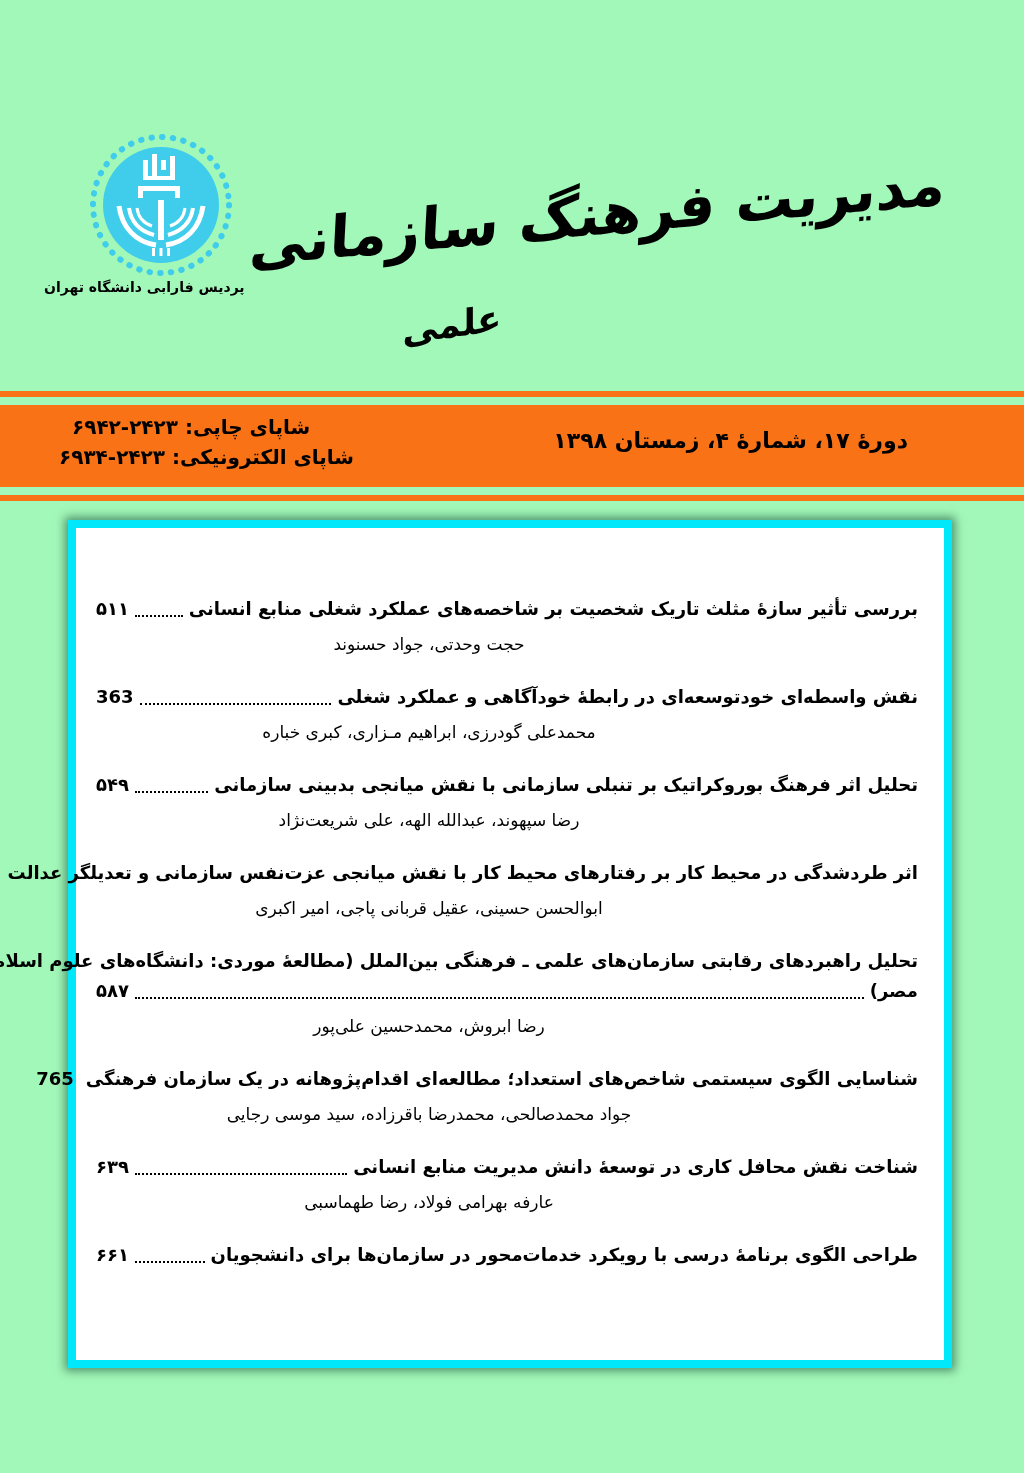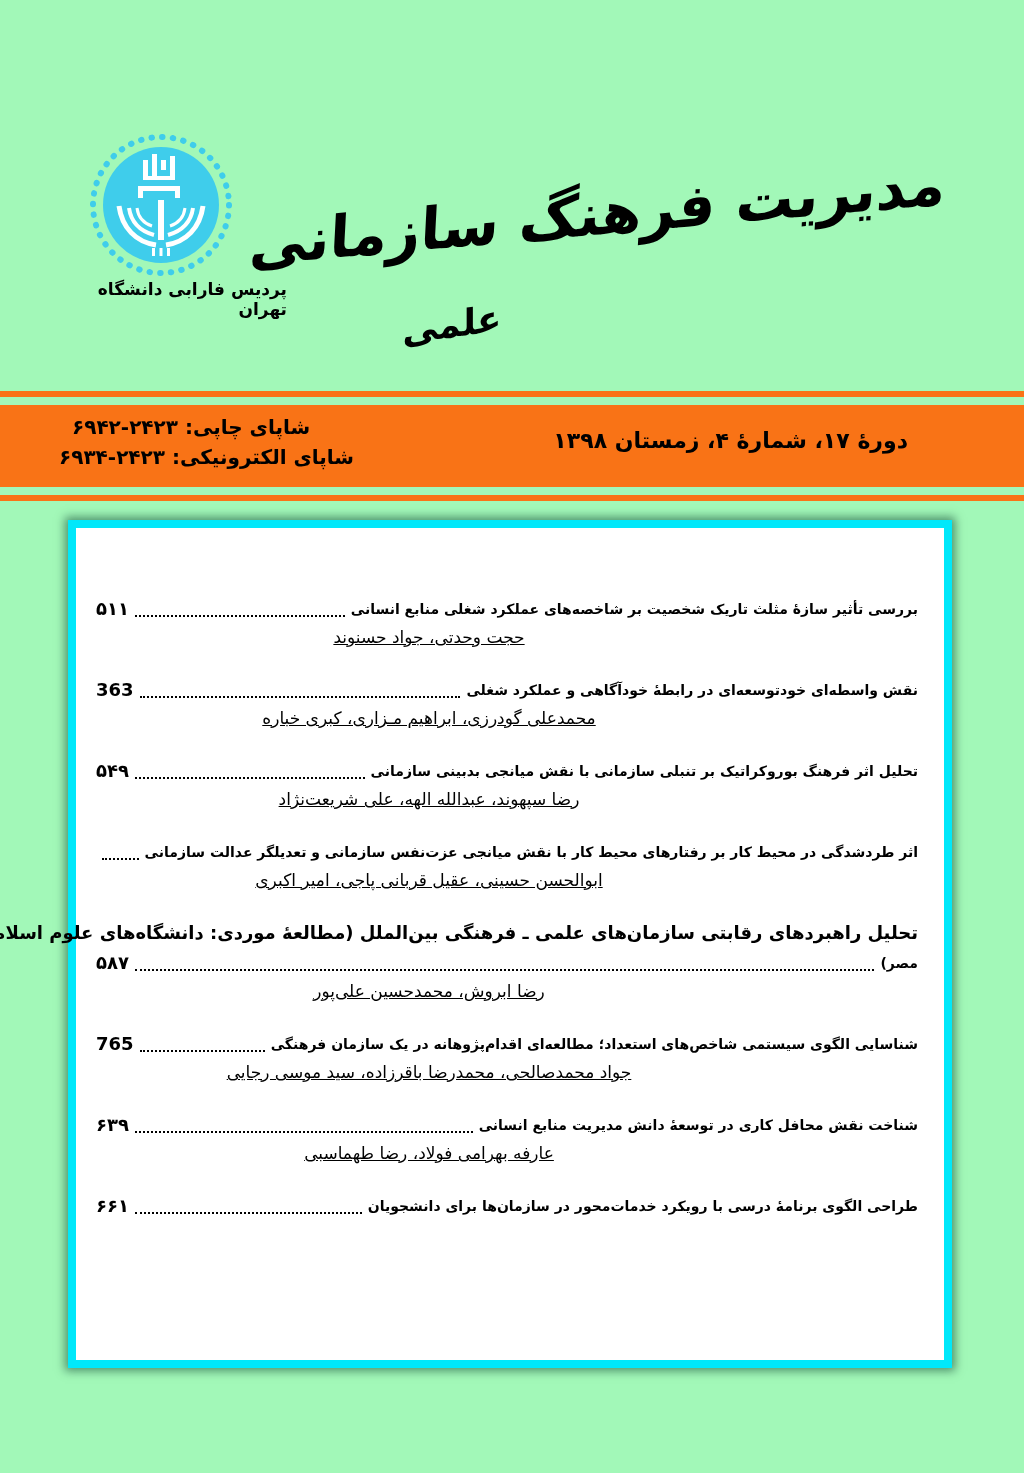--- a/index.html
+++ b/index.html
@@ -21,22 +21,22 @@
     background:var(--background);
     overflow:hidden;
   }
 
   
   .logo-wrap{
     position:absolute; left:86px; top:130px;
     width:150px; height:150px;
   }
   .campus-label{
-    position:absolute; left:52px; top:279px; width:235px;
-    text-align:right; font-weight:bold; font-size:17px;
+    position:absolute; left:44px; top:279px; width:235px;
+    text-align:left; font-weight:bold; font-size:14px;
     direction:rtl;
   }
   .journal-title{
     position:absolute; right:78px; top:150px;
     font-size:58px; font-weight:bold; direction:rtl;
     transform:rotate(-5deg) skewX(-8deg);
     transform-origin:right center;
     white-space:nowrap;
   }
   .grade-label{
@@ -80,39 +80,40 @@
   }
   .toc-content{
     padding:66px 26px 0 20px;
   }
   .entry{ margin-bottom:25px; }
   .entry-title-row{
     display:flex; direction:rtl; align-items:flex-end;
     line-height:30px;
   }
   .entry-title{
-    font-weight:bold; font-size:14px; white-space:nowrap;
+    font-weight:bold; font-size:18px; white-space:nowrap;
   }
   .entry-title-line1{
     direction:rtl; text-align:right;
     font-weight:bold; font-size:18px; line-height:30px;
     white-space:nowrap;
   }
   .leader{
     flex:1 1 auto; min-width:0;
     border-bottom:2.5px dotted #000;
     margin:0 6px 7px 6px;
   }
   .entry-page{
     font-weight:bold; font-size:18px; white-space:nowrap;
   }
   .entry-authors{
     direction:rtl; text-align:center;
     margin-right:156px;
-    font-size:17px; line-height:26px;text-decoration:underline;
+    margin-top:7px;
+    font-size:17px; line-height:26px;
   }
 </style>
 </head>
 <body>
 
 <div class="page">
 
   <div class="logo-wrap">
     <svg viewBox="0 0 150 150" width="150" height="150">
       <circle cx="75" cy="75" r="68" fill="none" stroke="#3fcdeb" stroke-width="6" stroke-dasharray="0.5 10.2" stroke-linecap="round"></circle>

